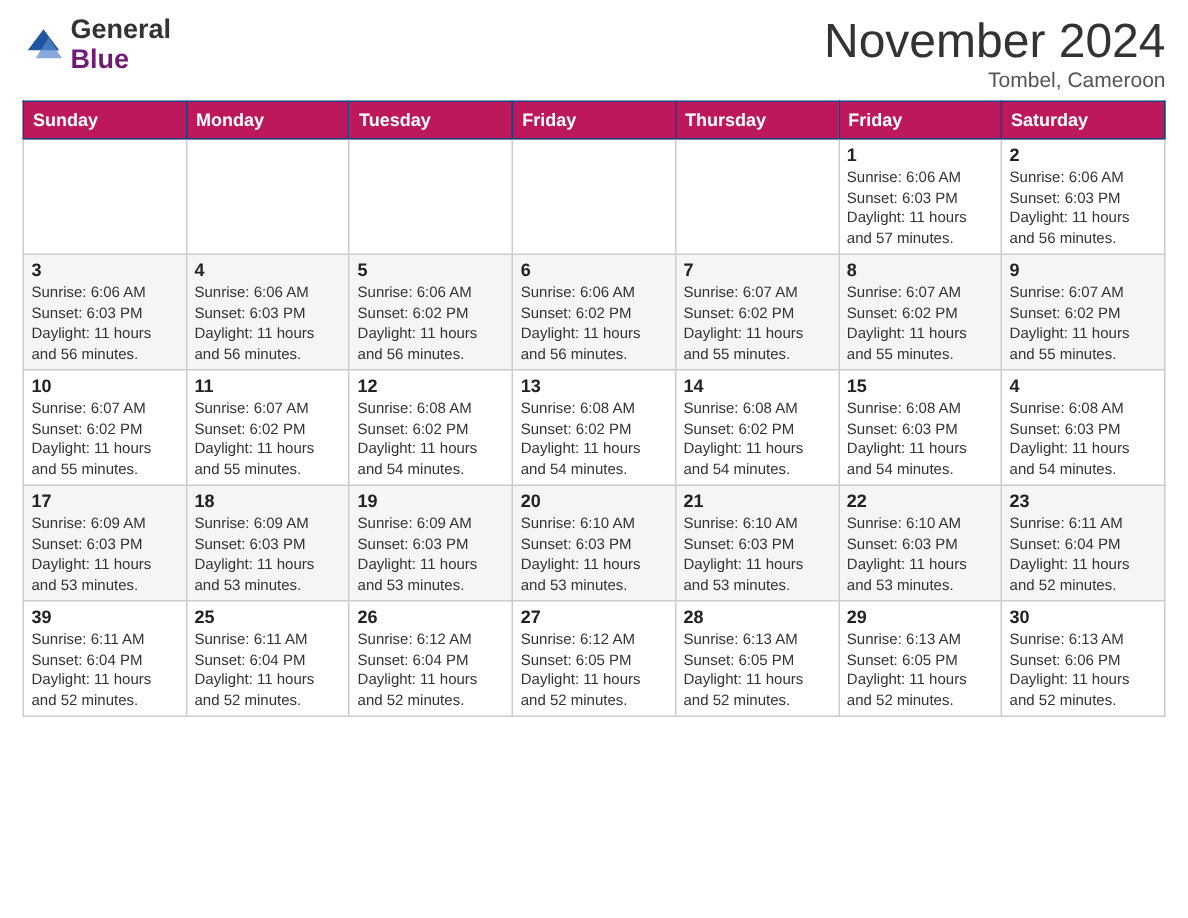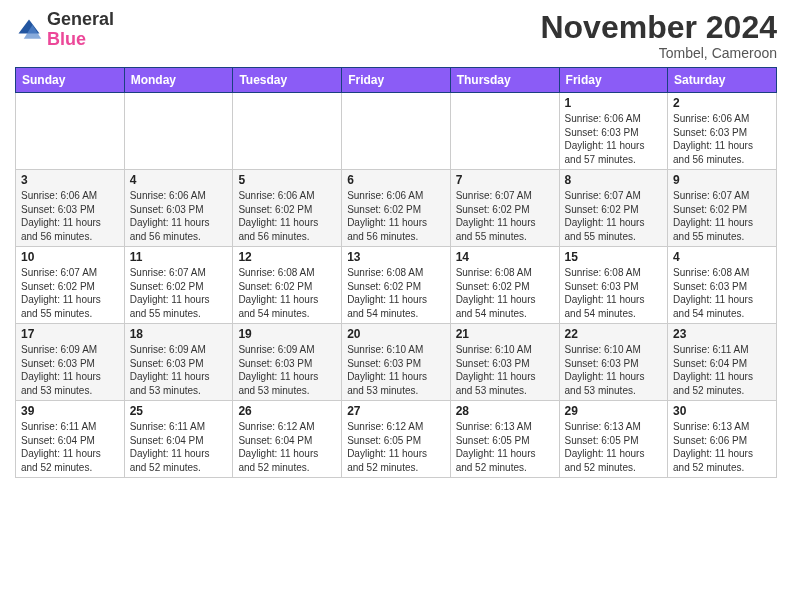--- a/index.html
+++ b/index.html
@@ -27,46 +27,46 @@
       display: flex;
       align-items: center;
       gap: 4px;
     }
     .logo-text {
       font-size: 18px;
       font-weight: bold;
       line-height: 1.1;
     }
     .logo-general { color: #333; }
-    .logo-blue { color: #ec4899; }
+    .logo-blue { color: #701a75; }
     .logo-icon {
       width: 28px;
       height: 28px;
     }
     .title-block {
       text-align: right;
     }
     .month-title {
       font-size: 32px;
-      font-weight: bold;
+      font-weight: normal;
       color: #333;
       line-height: 1.1;
     }
     .subtitle {
       font-size: 14px;
       color: #555;
     }
     .calendar {
       width: 100%;
       border-collapse: collapse;
       border: 1px solid #aaa;
       font-size: 10px;
     }
     .calendar th {
-      background-color: #8b5cf6;
+      background-color: #be185d;
       color: #fff;
       text-align: left;
       padding: 5px 6px;
       font-size: 12px;
       font-weight: bold;
       border: 1px solid #1a4080;
     }
     .calendar td {
       vertical-align: top;
       border: 1px solid #ccc;

